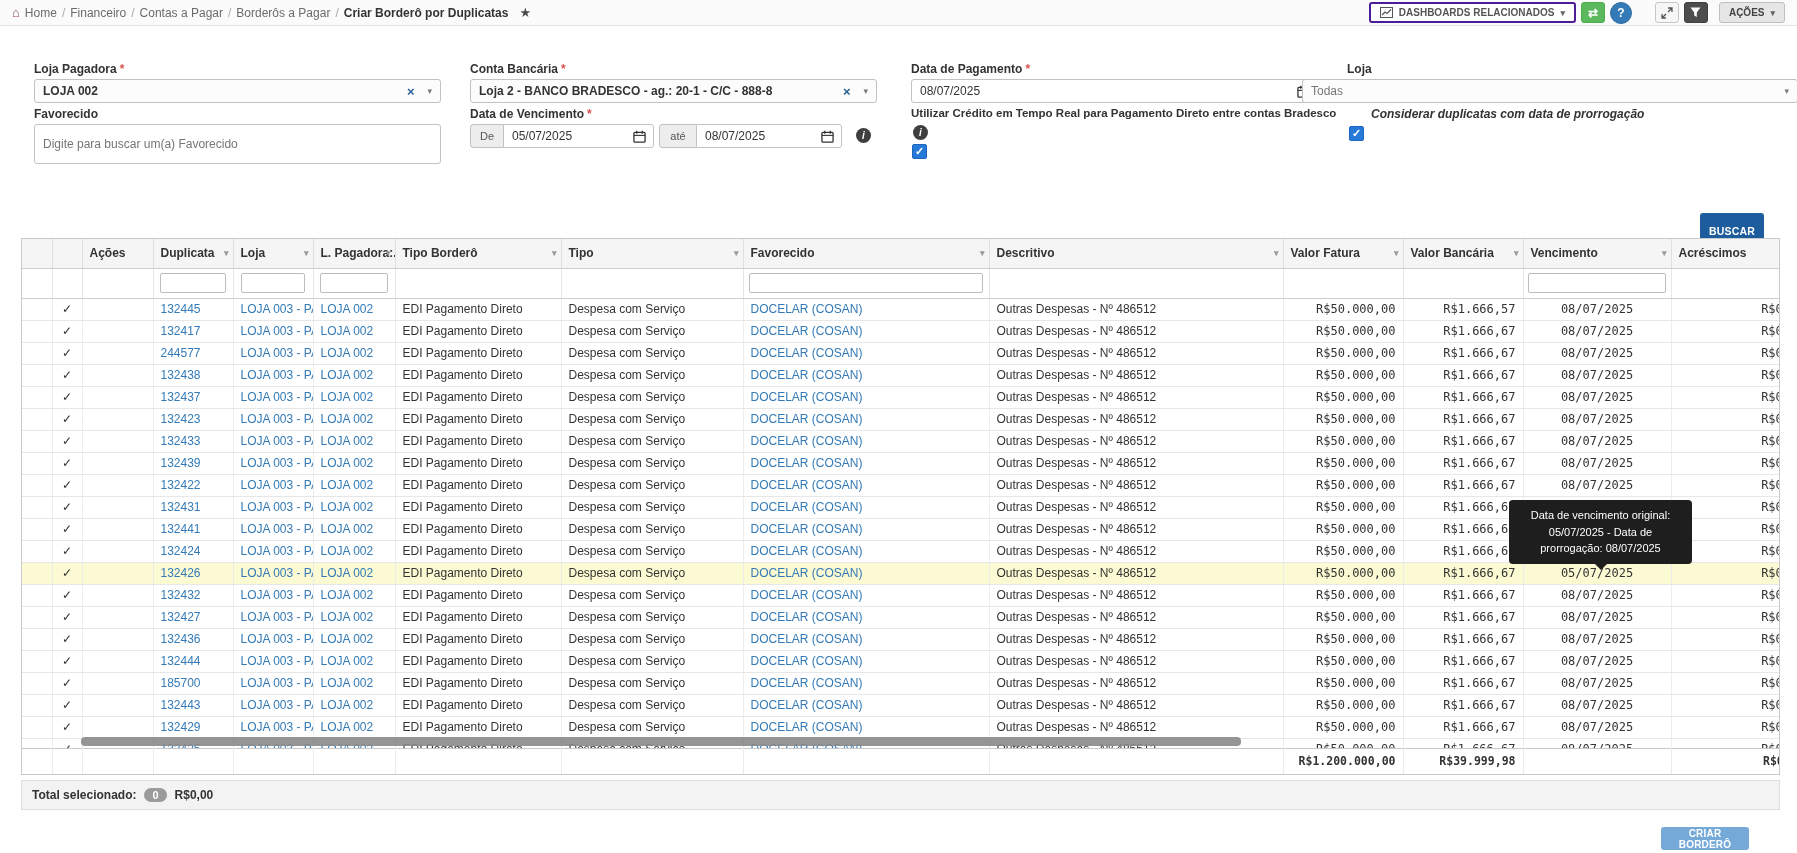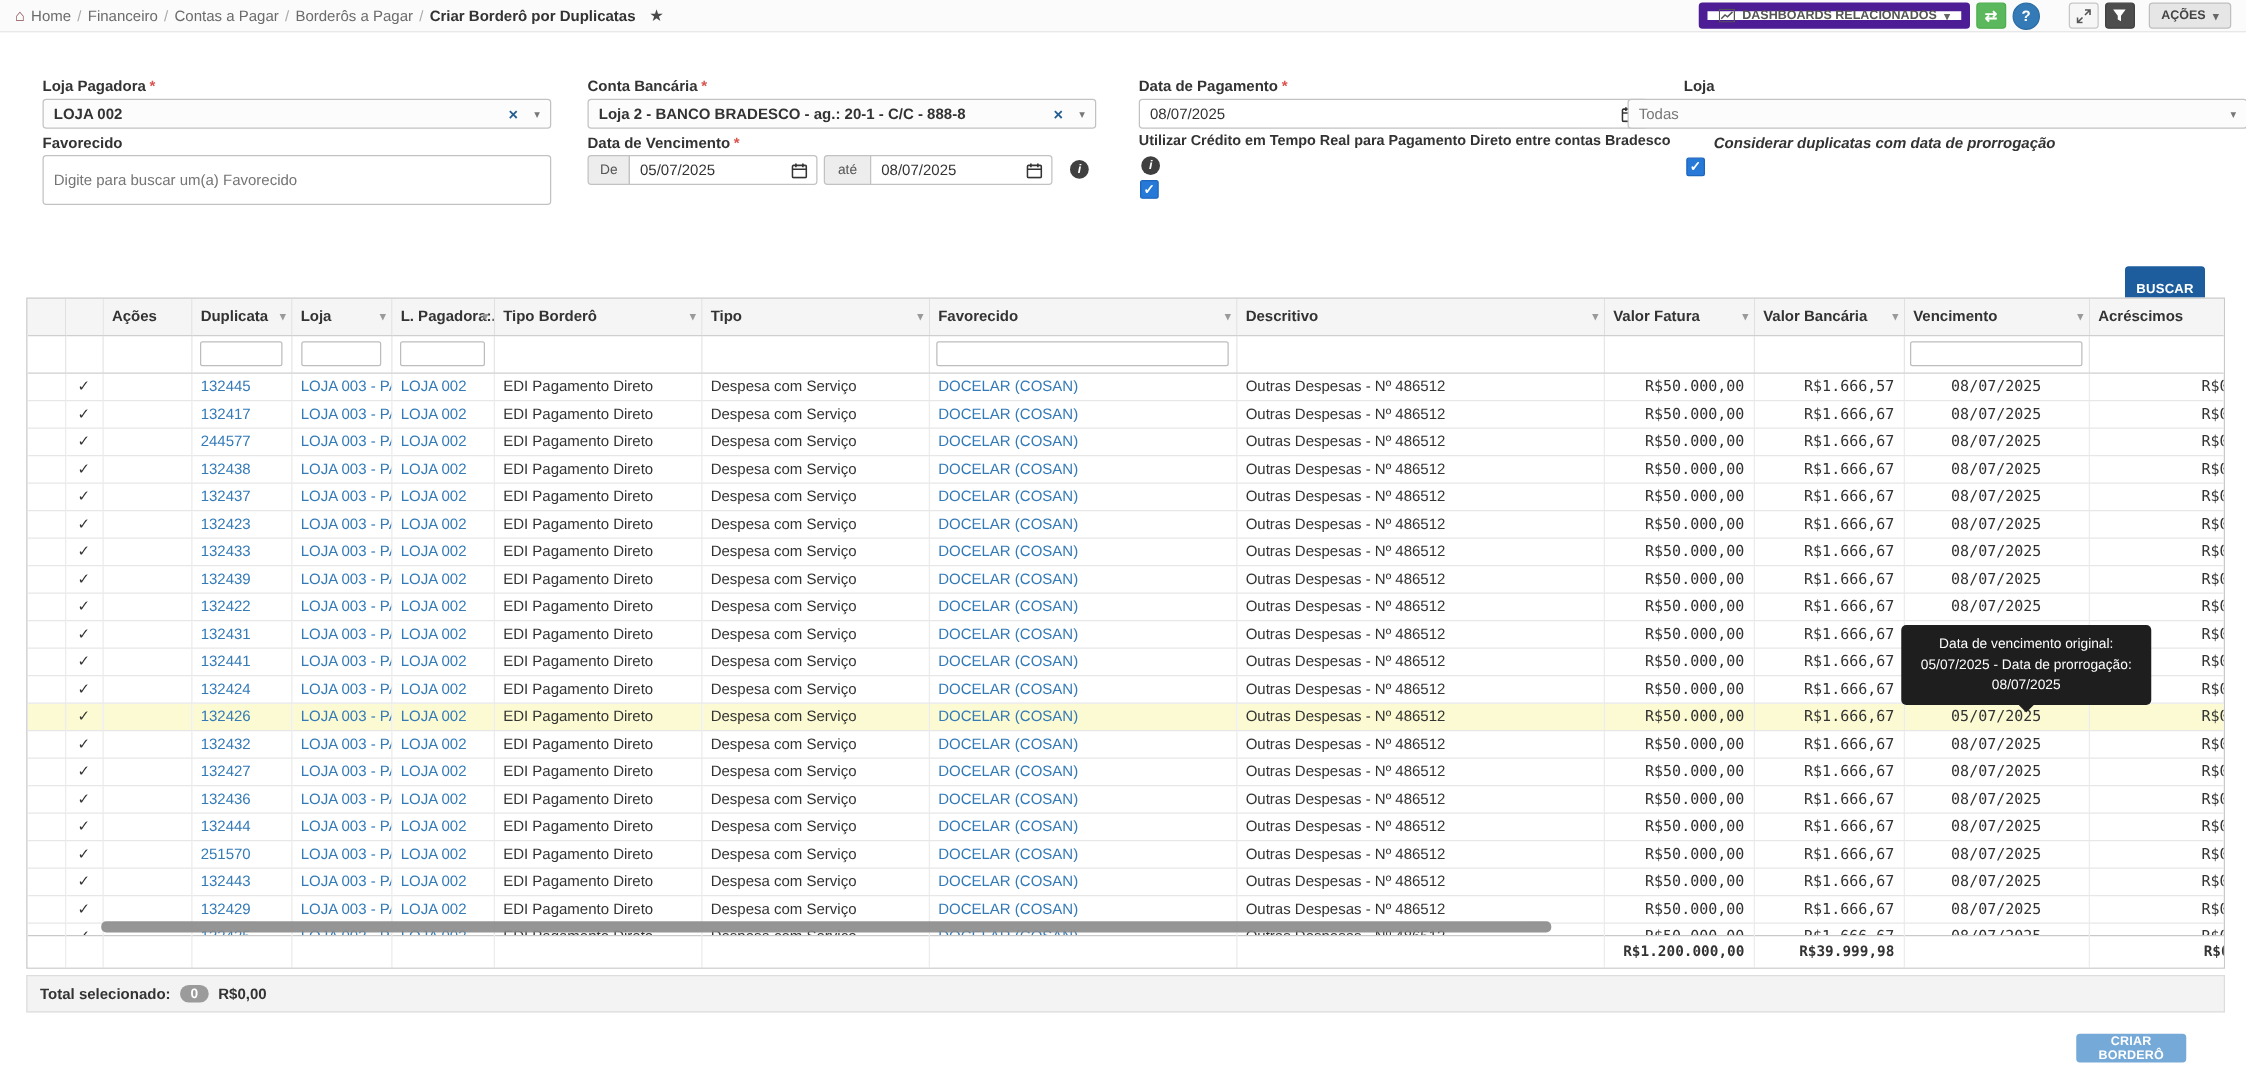--- a/index.html
+++ b/index.html
@@ -21,21 +21,21 @@
   .crumbs a { color:#6b6b6b; }
   .crumbs .sep { color:#aaa; }
   .crumbs .current { color:#333; font-weight:700; }
   .crumbs .home-ic { font-size:13px; color:#8a4a4a; }
   .crumbs .fav-star { color:#4a4a4a; font-size:13px; margin-left:6px; cursor:pointer; }
   .top-actions { margin-left:auto; display:flex; align-items:center; gap:5px; }
   .tbtn {
     height:21px; display:inline-flex; align-items:center; justify-content:center;
     border-radius:3px; font-size:10px; font-weight:700; cursor:pointer; user-select:none;
   }
-  .tbtn-dash { background:#fff; border:7px solid #4c1d95; color:#555; padding:0 9px; gap:6px; }
+  .tbtn-dash { background:#fff; border:2px solid #4c1d95; color:#555; padding:0 9px; gap:6px; }
   .tbtn-dash svg { display:block; }
   .tbtn-green { width:24px; background:#5cb85c; border:1px solid #4cae4c; color:#fff; font-size:12px; }
   .tbtn-help  { width:22px; height:22px; border-radius:50%; background:#337ab7; border:1px solid #2e6da4; color:#fff; font-size:12px; margin-right:18px; }
   .tbtn-expand{ width:24px; background:#f6f6f6; border:1px solid #c7c7c7; color:#555; }
   .tbtn-filter{ width:24px; background:#4d4d4d; border:1px solid #404040; color:#fff; margin-right:6px; }
   .tbtn-acoes { background:#e6e6e6; border:1px solid #bfbfbf; color:#444; padding:0 9px; gap:6px; }
   .caret { font-size:9px; color:#777; }
   .tbtn-acoes .caret, .tbtn-dash .caret { color:#666; }
 
   
@@ -136,23 +136,23 @@
     font-size:11px; font-weight:700;
   }
   .btn-criar {
     position:absolute; left:1661px; top:827px; width:88px; height:23px;
     background:#74a9d8; color:#fff; border:none; border-radius:3px;
     font-size:10px; font-weight:700; cursor:pointer; letter-spacing:.2px;
   }
 
   
   .tooltip {
-    position:absolute; left:1509px; top:500px; width:200px; z-index:50;
+    position:absolute; left:1509px; top:500px; width:183px; z-index:50;
     background:#1e1e1e; color:#fff; font-size:11px; line-height:1.5;
-    border-radius:4px; padding:7px 9px; text-align:center;margin-left:12px;
+    border-radius:4px; padding:7px 9px; text-align:center;
   }
   .tooltip::after {
     content:""; position:absolute; left:50%; bottom:-6px; margin-left:-6px;
     border:6px solid transparent; border-top-color:#1e1e1e; border-bottom:none;
   }
 </style>
 </head>
 <body>
 
 <div class="topbar">
@@ -623,21 +623,21 @@
     <td>Outras Despesas - Nº 486512</td>
     <td class="c-num">R$50.000,00</td>
     <td class="c-num">R$1.666,67</td>
     <td class="c-venc venc-red">08/07/2025</td>
     <td class="c-num">R$0,00</td>
   </tr>
           <tr>
     <td class="c-sel"></td>
     <td class="c-chk">✓</td>
     <td class="c-acoes"></td>
-    <td><a>251570</a></td>
+    <td><a>185700</a></td>
     <td><a>LOJA 003 - PAR</a></td>
     <td><a>LOJA 002</a></td>
     <td>EDI Pagamento Direto</td>
     <td>Despesa com Serviço</td>
     <td><a>DOCELAR (COSAN)</a></td>
     <td>Outras Despesas - Nº 486512</td>
     <td class="c-num">R$50.000,00</td>
     <td class="c-num">R$1.666,67</td>
     <td class="c-venc">08/07/2025</td>
     <td class="c-num">R$0,00</td>

